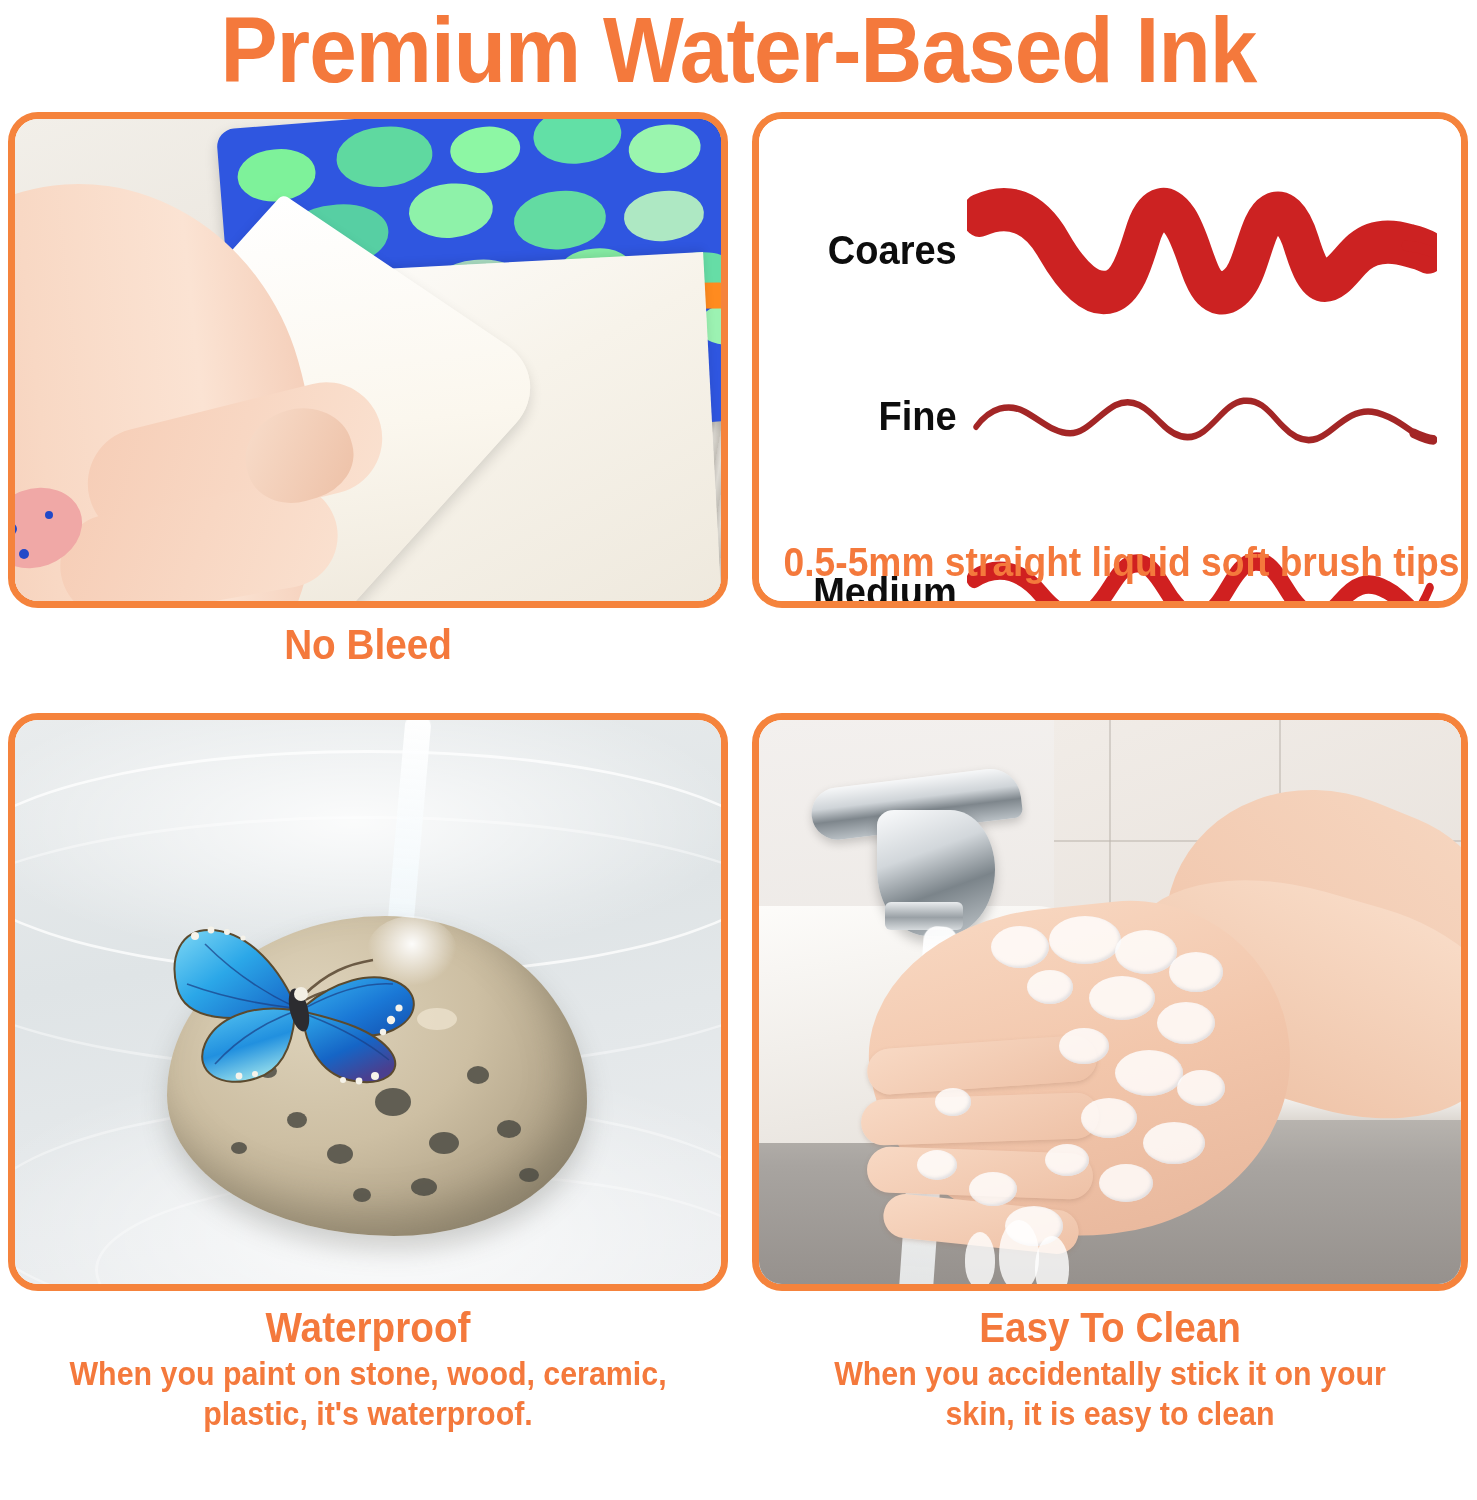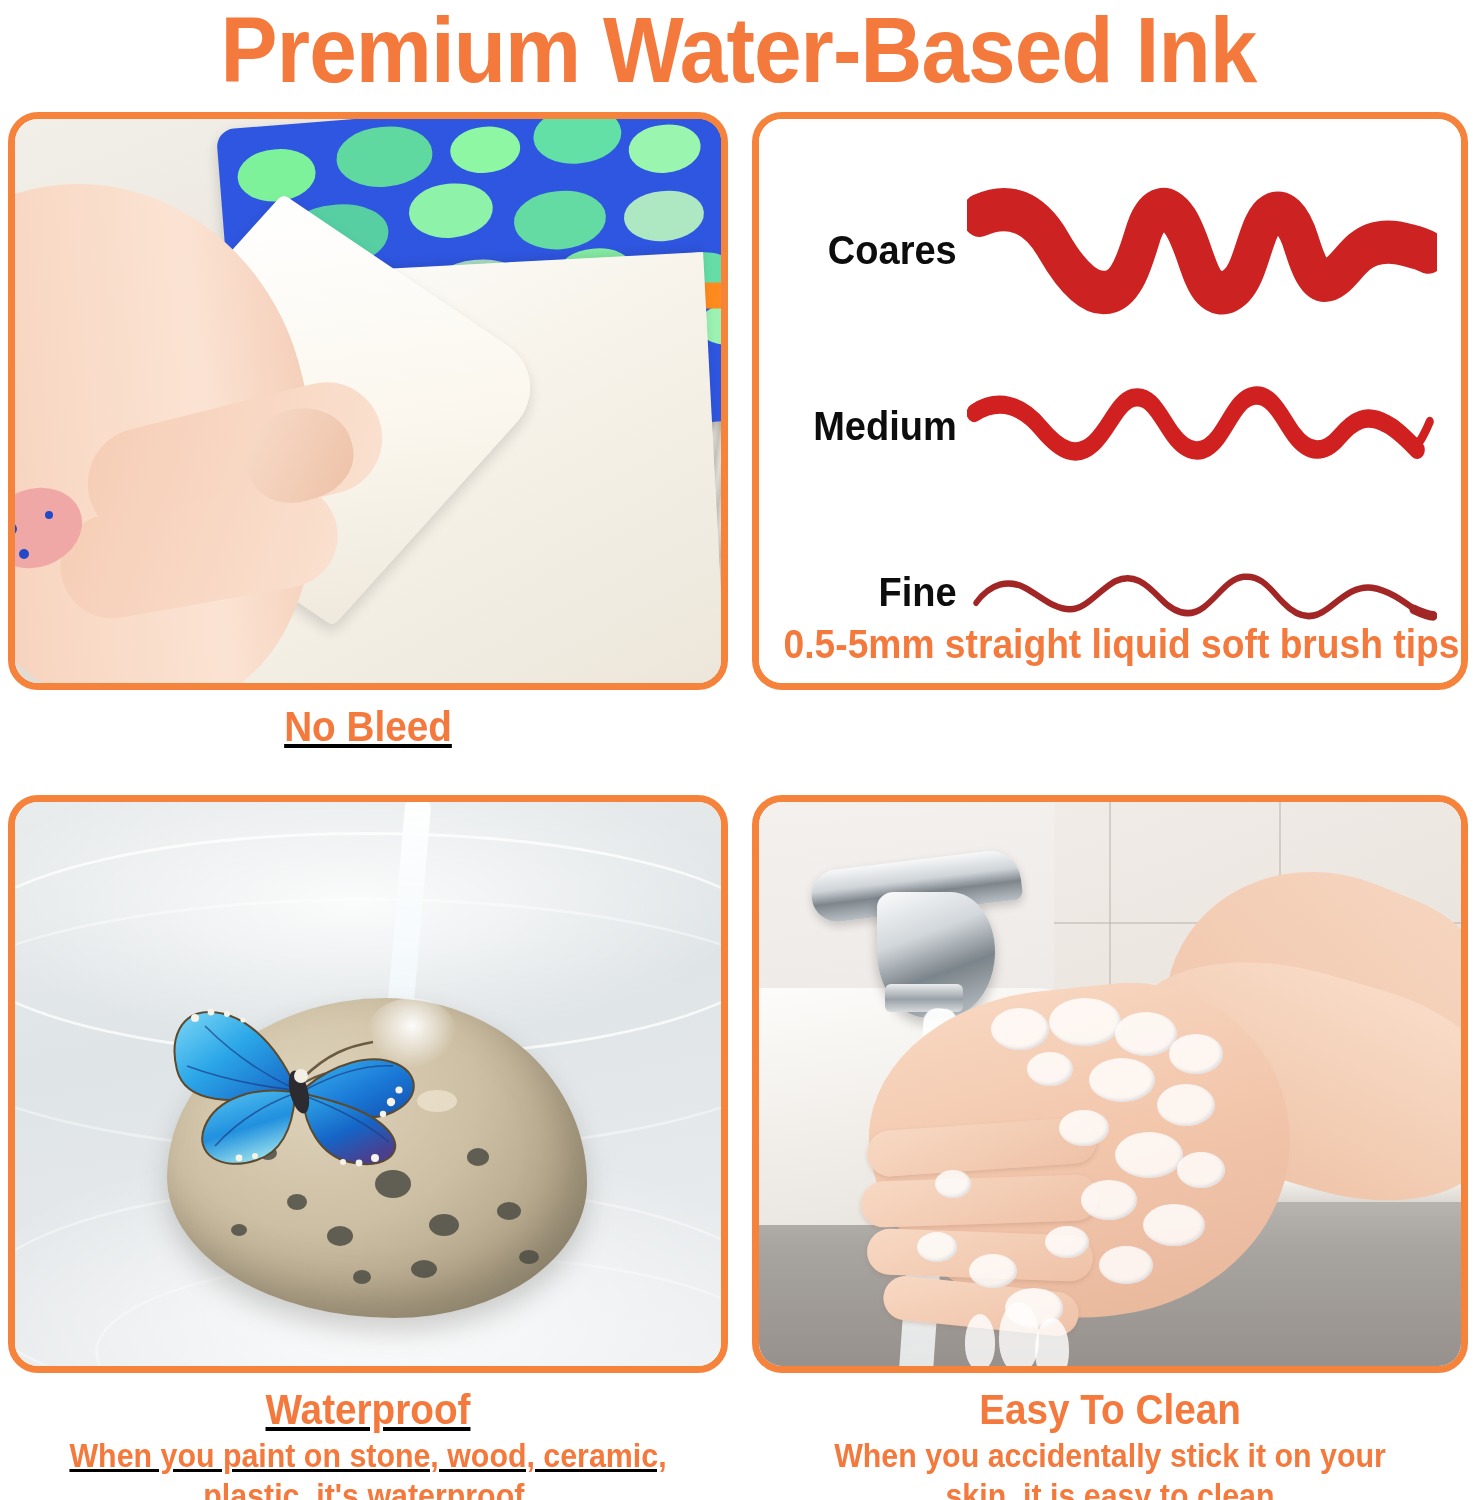--- a/index.html
+++ b/index.html
@@ -41,31 +41,31 @@
     width: 1477px;
   }
   .row {
     display: flex;
     width: 1477px;
   }
   .cell {
     width: 738px;
     box-sizing: border-box;
   }
-  .cell.left  { padding: 0 10px 0 8px; text-decoration: underline; }
+  .cell.left  { padding: 0 10px 0 8px; }
   .cell.right { padding: 0 8px 0 14px; }
 
   .panel {
     position: relative;
     box-sizing: border-box;
     border: 7px solid #F5833C;
     border-radius: 30px;
     background: #ffffff;
     overflow: hidden;
-    height: 578px;
+    height: 496px;
   }
   .row-2 .panel { height: 578px; }
 
   
   .caption {
     text-align: center;
     padding-top: 10px;
   }
   .caption-title {
     font-family: "Liberation Sans", sans-serif;
@@ -396,36 +396,36 @@
             <div class="stroke-row r1">
               <div class="stroke-label">Coares</div>
               <div class="stroke-art">
                 <svg viewBox="0 0 520 120" preserveAspectRatio="none">
                   <path d="M14,28 C46,16 74,24 96,56 C118,88 140,104 160,98 C180,92 188,62 196,42 C205,20 222,16 236,34 C250,52 256,84 268,94 C282,106 300,98 310,76 C320,54 324,34 336,28 C350,21 362,32 370,54 C377,73 384,88 396,88 C410,88 420,72 434,62 C448,52 466,50 490,56 C500,58 506,60 510,62" fill="none" stroke="#CC2222" stroke-width="40" stroke-linecap="round" stroke-linejoin="round"></path>
                   <path d="M486,56 C498,57 506,59 516,62" fill="none" stroke="#CC2222" stroke-width="10" stroke-linecap="round"></path>
                 </svg>
               </div>
             </div>
 
+            <div class="stroke-row r3">
+              <div class="stroke-label">Fine</div>
+              <div class="stroke-art">
+                <svg viewBox="0 0 520 120" preserveAspectRatio="none">
+                  <path d="M10,70 C26,52 46,48 64,56 C82,64 96,76 114,76 C132,76 146,58 164,50 C184,42 198,52 214,66 C230,80 246,84 262,74 C278,64 288,48 306,46 C326,44 336,58 350,70 C366,84 382,86 398,76 C414,66 428,54 448,56 C466,58 482,68 502,80" fill="none" stroke="#A32626" stroke-width="6" stroke-linecap="round" stroke-linejoin="round"></path>
+                  <path d="M494,76 C504,80 510,82 516,82" fill="none" stroke="#A32626" stroke-width="9" stroke-linecap="round"></path>
+                </svg>
+              </div>
+            </div>
+
             <div class="stroke-row r2">
               <div class="stroke-label">Medium</div>
               <div class="stroke-art">
                 <svg viewBox="0 0 520 120" preserveAspectRatio="none">
                   <path d="M8,48 C34,34 60,40 82,62 C104,84 122,90 140,76 C158,62 166,38 184,34 C204,30 214,52 228,68 C244,86 262,88 278,70 C292,54 300,34 318,32 C338,30 348,52 362,68 C378,86 396,86 412,70 C428,54 442,48 464,58 C476,63 486,72 498,82" fill="none" stroke="#D02020" stroke-width="17" stroke-linecap="round" stroke-linejoin="round"></path>
                   <path d="M496,80 C504,72 508,64 512,56" fill="none" stroke="#D02020" stroke-width="9" stroke-linecap="round"></path>
-                </svg>
-              </div>
-            </div>
-
-            <div class="stroke-row r3">
-              <div class="stroke-label">Fine</div>
-              <div class="stroke-art">
-                <svg viewBox="0 0 520 120" preserveAspectRatio="none">
-                  <path d="M10,70 C26,52 46,48 64,56 C82,64 96,76 114,76 C132,76 146,58 164,50 C184,42 198,52 214,66 C230,80 246,84 262,74 C278,64 288,48 306,46 C326,44 336,58 350,70 C366,84 382,86 398,76 C414,66 428,54 448,56 C466,58 482,68 502,80" fill="none" stroke="#A32626" stroke-width="6" stroke-linecap="round" stroke-linejoin="round"></path>
-                  <path d="M494,76 C504,80 510,82 516,82" fill="none" stroke="#A32626" stroke-width="9" stroke-linecap="round"></path>
                 </svg>
               </div>
             </div>
 
           </div>
           <div class="tip-caption">0.5-5mm straight liquid soft brush tips</div>
         </div>
       </div>
     </div>
   </div>

